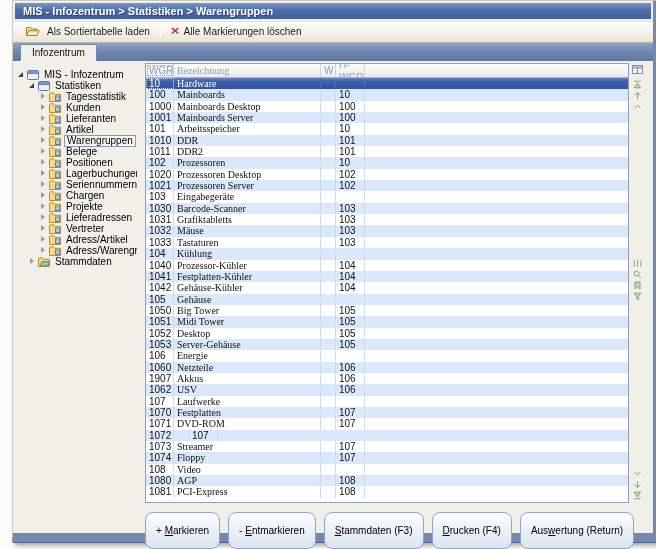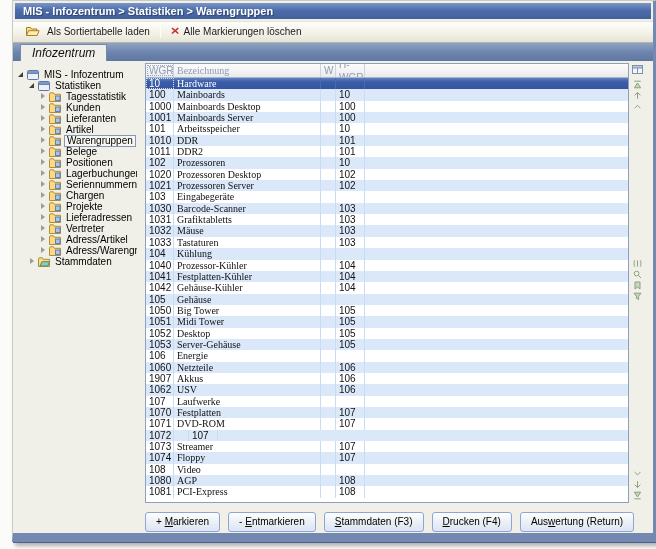--- a/index.html
+++ b/index.html
@@ -16,22 +16,22 @@
   
   .toolbar{margin-top:2px;height:22px;display:flex;align-items:flex-start;
     background:linear-gradient(180deg,#FEFEFB 0%,#F2F0E6 60%,#E7E4D6 100%);
     border-top:1px solid #E6E4D8;border-bottom:1px solid #B9B6A8;padding-left:4px;}
   .tbtn{display:flex;align-items:center;gap:4px;height:18px;padding:0 7px;font-size:10px;color:#1a1a1a;}
   .tsep{width:1px;height:16px;background:#B5B2A4;border-right:1px solid #FDFDFA;margin:0 3px;}
   .redx{color:#CE3030;font-weight:900;font-size:15px;line-height:10px;transform:scaleY(.8);}
   
   .tabstrip{height:18px;background:linear-gradient(180deg,#8FA3C4 0%,#6B83AD 55%,#60789F 100%);
     display:flex;align-items:flex-end;}
-  .tab{margin-left:7px;height:17px;line-height:16px;padding:0 11px;font-size:12px;color:#111;
-    background:#F1F0E8;border:1px solid #7588AE;border-bottom:none;border-radius:2px 2px 0 0;font-style:italic;}
+  .tab{margin-left:7px;height:17px;line-height:16px;padding:0 11px;font-size:10px;color:#111;
+    background:#F1F0E8;border:1px solid #7588AE;border-bottom:none;border-radius:2px 2px 0 0;}
   
   .content{display:flex;height:472px;background:#F1F0E8;}
   .treepanel{width:124px;padding:8px 0 0 2px;overflow:hidden;}
   .trow{height:11px;display:flex;align-items:center;white-space:nowrap;font-size:10px;color:#000;}
   .tw{width:9px;height:9px;position:relative;flex:none;display:inline-block;}
   .tw.exp::before{content:"";position:absolute;left:1px;top:2px;
     border-left:5px solid transparent;border-bottom:5px solid #3E3E3E;}
   .tw.col::before{content:"";position:absolute;left:2px;top:1px;
     border-top:3px solid transparent;border-bottom:3px solid transparent;border-left:4px solid #9B9B9B;}
   .ic{display:inline-flex;align-items:center;margin:0 3px 0 1px;flex:none;}
@@ -56,23 +56,23 @@
   .grow.sel .gcell{border-right-color:#4A6BAE;}
   .gcell.foc{outline:1px dotted #D4DCEC;outline-offset:-1px;}
   
   .strip{width:16px;display:flex;flex-direction:column;align-items:center;height:438px;padding-top:0;}
   .sic{height:11px;display:flex;align-items:center;justify-content:center;width:12px;}
   .corner{height:13px;margin-bottom:3px;}
   .spacer1{height:146px;}
   .spacerFlex{flex:1;}
   
   .footer{display:flex;gap:8px;margin-top:9px;}
-  .fbtn{height:20px;padding:0 10px;font-size:10px;color:#000;font-family:"Liberation Sans",sans-serif;
+  .fbtn{height:37px;padding:0 10px;font-size:10px;color:#000;font-family:"Liberation Sans",sans-serif;
     background:linear-gradient(180deg,#FEFEFF 0%,#EDF1F7 45%,#DEE5F0 100%);
-    border:1px solid #8CA5D4;border-radius:3px;}
+    border:1px solid #8CA5D4;border-radius:8px;}
 </style>
 </head>
 <body>
 
 <div class="window">
   <div class="titlebar">
     <span>MIS - Infozentrum &gt; Statistiken &gt; Warengruppen</span>
   </div>
 
   <div class="toolbar">

